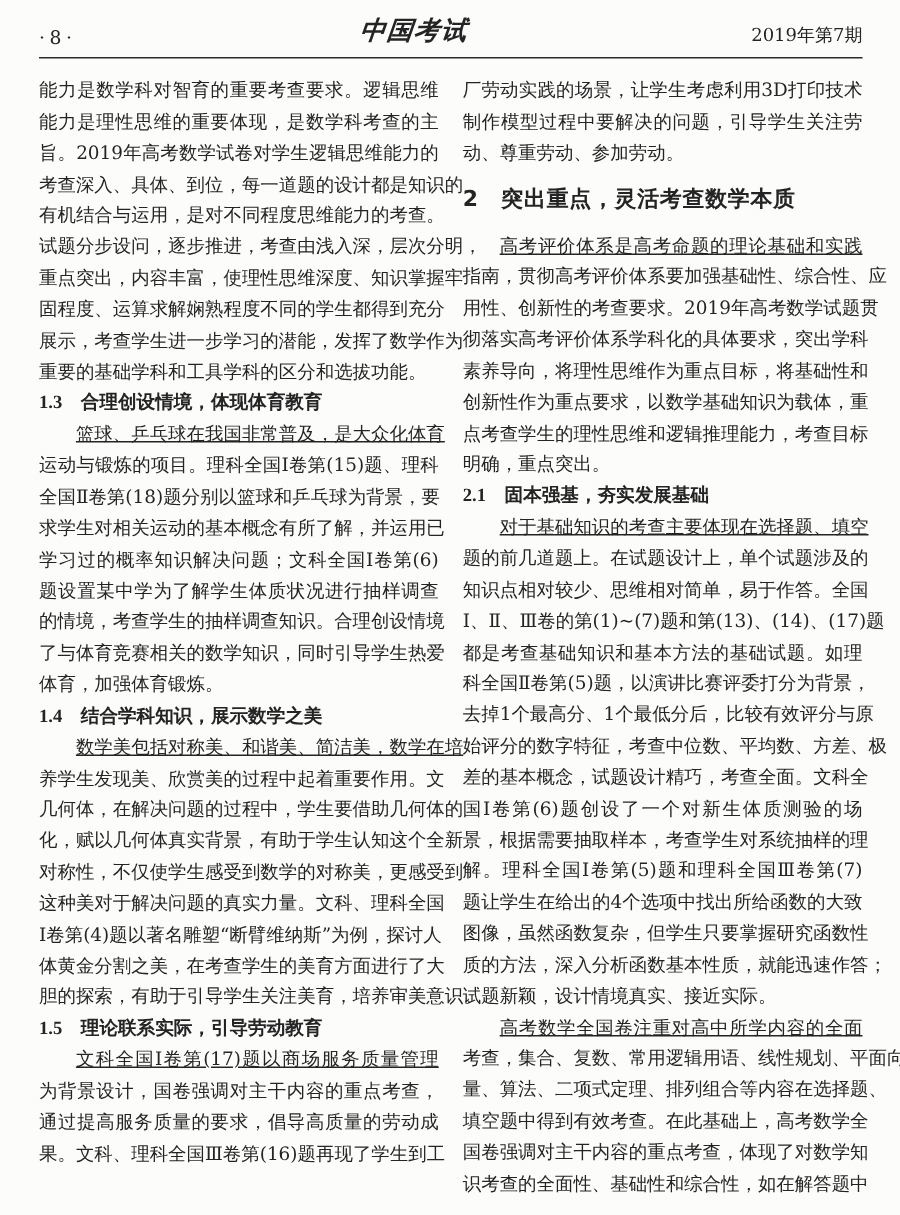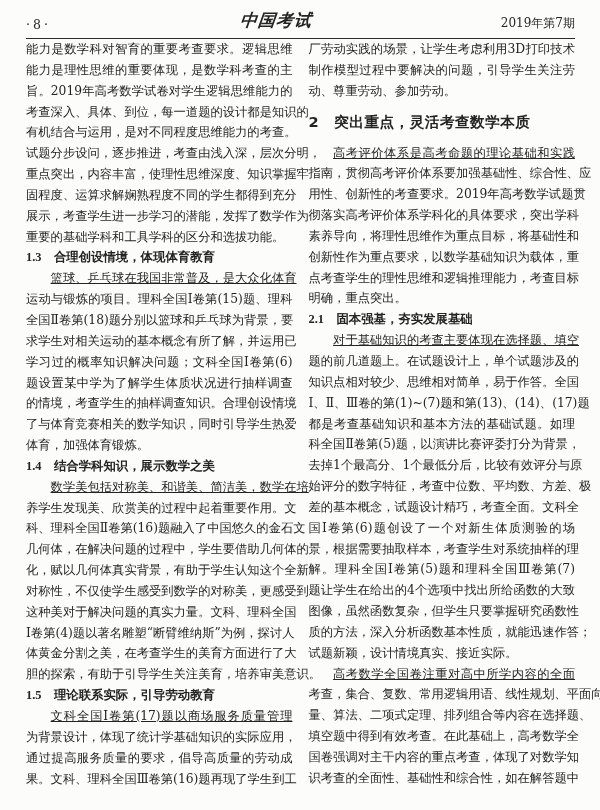--- a/index.html
+++ b/index.html
@@ -41,20 +41,21 @@
     font-size: 12px;
   }
   .header-rule {
     border: none;
     border-top: 1.4px solid #2b2b2b;
     margin: 6px 0 0 0;
   }
   .columns {
     display: flex;
     gap: 16px;
+    margin-top: 11px;
   }
   .col {
     flex: 1 1 0;
     min-width: 0;
   }
   .line {
     height: 20.85px;
     line-height: 20.85px;
     font-size: 12.3px;
     text-align: justify;
@@ -110,31 +111,30 @@
         <div class="line body">全国Ⅱ卷第(18)题分别以篮球和乒乓球为背景，要</div>
         <div class="line body">求学生对相关运动的基本概念有所了解，并运用已</div>
         <div class="line body">学习过的概率知识解决问题；文科全国Ⅰ卷第(6)</div>
         <div class="line body">题设置某中学为了解学生体质状况进行抽样调查</div>
         <div class="line body">的情境，考查学生的抽样调查知识。合理创设情境</div>
         <div class="line body">了与体育竞赛相关的数学知识，同时引导学生热爱</div>
         <div class="line end">体育，加强体育锻炼。</div>
         <div class="line h2">1.4　结合学科知识，展示数学之美</div>
         <div class="line start">数学美包括对称美、和谐美、简洁美，数学在培</div>
         <div class="line body">养学生发现美、欣赏美的过程中起着重要作用。文</div>
-        <div class="line body">科、理科全国Ⅱ卷第(16)题融入了中国悠久的金石文</div>
         <div class="line body">几何体，在解决问题的过程中，学生要借助几何体的</div>
         <div class="line body">化，赋以几何体真实背景，有助于学生认知这个全新</div>
         <div class="line body">对称性，不仅使学生感受到数学的对称美，更感受到</div>
         <div class="line body">这种美对于解决问题的真实力量。文科、理科全国</div>
         <div class="line body">Ⅰ卷第(4)题以著名雕塑“断臂维纳斯”为例，探讨人</div>
         <div class="line body">体黄金分割之美，在考查学生的美育方面进行了大</div>
         <div class="line end">胆的探索，有助于引导学生关注美育，培养审美意识。</div>
         <div class="line h2">1.5　理论联系实际，引导劳动教育</div>
         <div class="line start">文科全国Ⅰ卷第(17)题以商场服务质量管理</div>
-        <div class="line body">为背景设计，体现了统计学基础知识的实际应用，</div>
+        <div class="line body">为背景设计，国卷强调对主干内容的重点考查，</div>
         <div class="line body">通过提高服务质量的要求，倡导高质量的劳动成</div>
         <div class="line body">果。文科、理科全国Ⅲ卷第(16)题再现了学生到工</div>
       </section>
     <section class="col">
 
     <div class="line body">厂劳动实践的场景，让学生考虑利用3D打印技术</div>
         <div class="line body">制作模型过程中要解决的问题，引导学生关注劳</div>
         <div class="line end">动、尊重劳动、参加劳动。</div>
         <div class="line h1">2　突出重点，灵活考查数学本质</div>
         <div class="line start">高考评价体系是高考命题的理论基础和实践</div>

